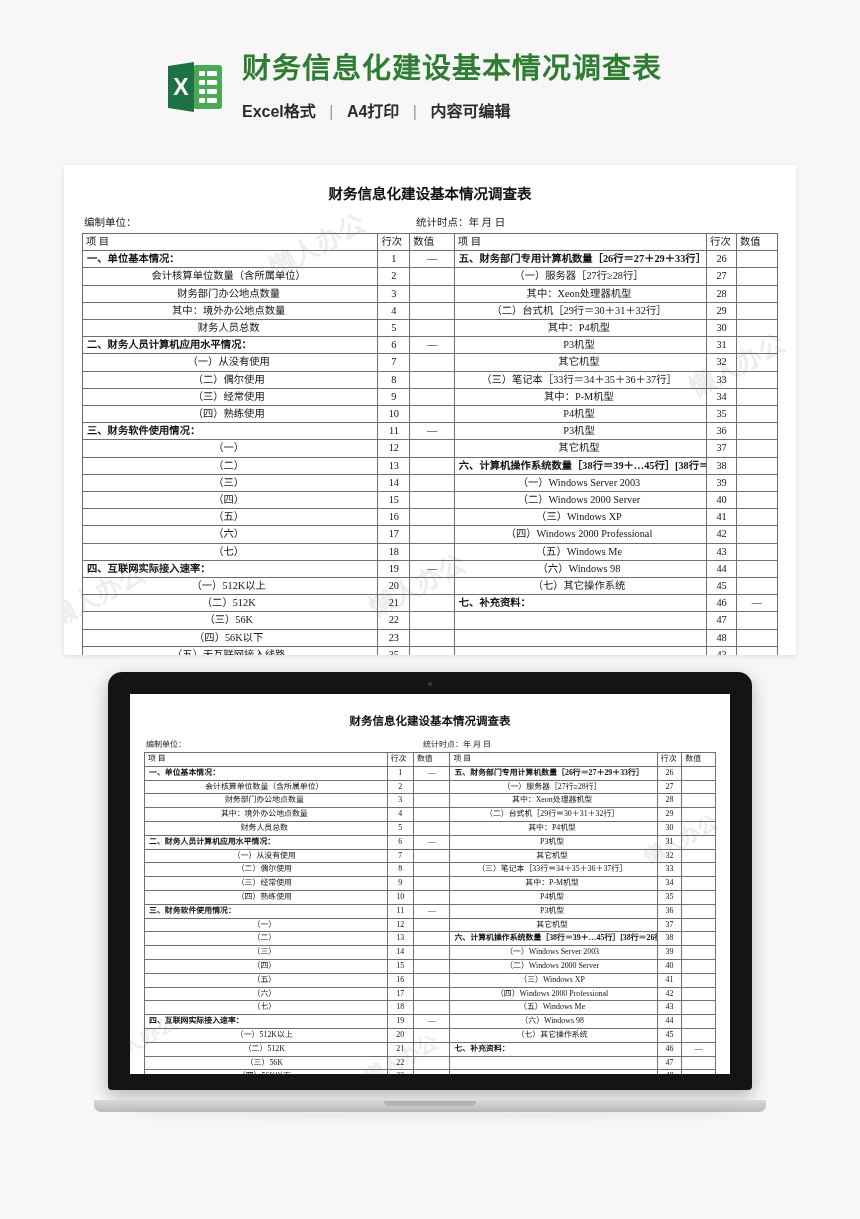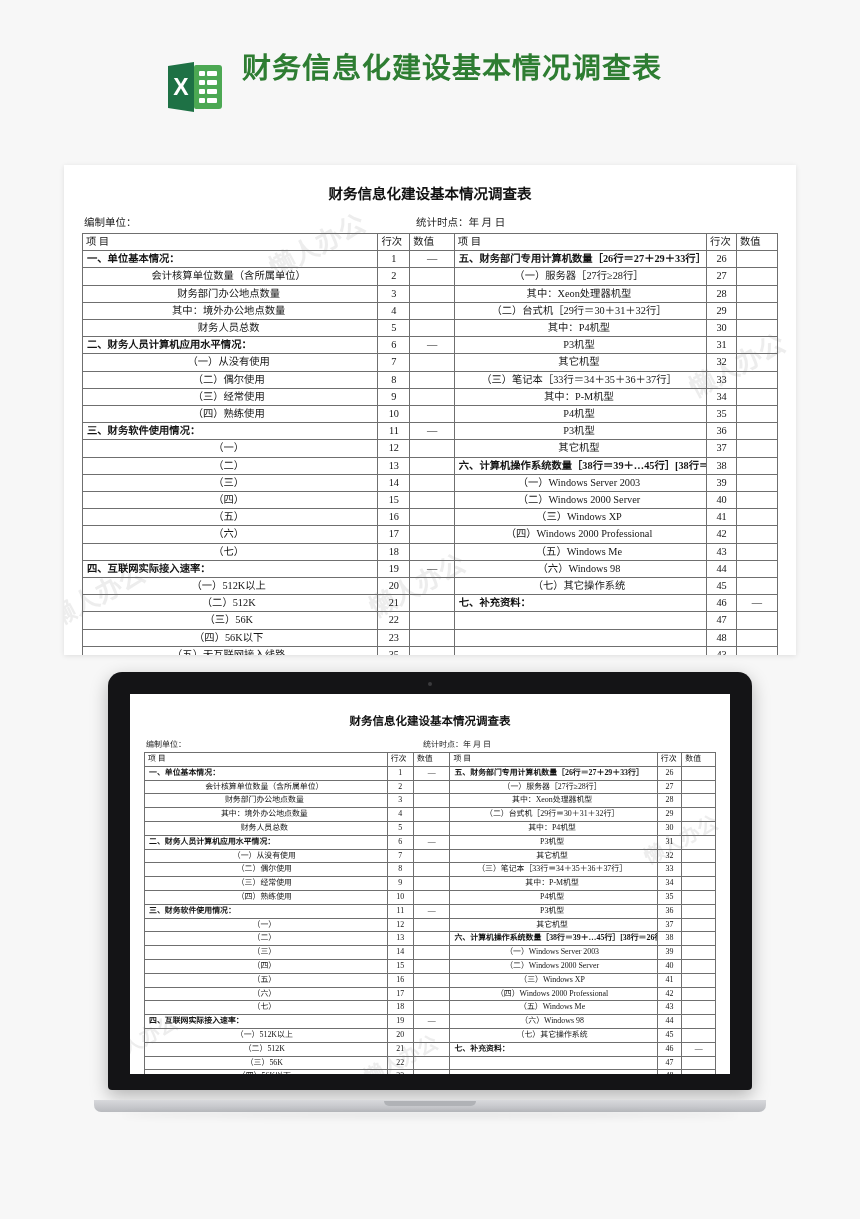--- a/index.html
+++ b/index.html
@@ -136,20 +136,27 @@
         <i style="left:0;top:9px;width:6px;"></i>
           <i style="left:8px;top:9px;width:10px;"></i>
         <i style="left:0;top:18px;width:6px;"></i>
           <i style="left:8px;top:18px;width:10px;"></i>
         <i style="left:0;top:27px;width:6px;"></i>
           <i style="left:8px;top:27px;width:10px;"></i>
       </div>
     </div>
     <div class="header-txt">
       <div class="h-title">财务信息化建设基本情况调查表</div>
+      <div class="h-sub">
+        <span>Excel格式</span>
+        <span class="sep">|</span>
+        <span>A4打印</span>
+        <span class="sep">|</span>
+        <span>内容可编辑</span>
+      </div>
     </div>
   </div>
 
   <div class="card">
     <div class="wm" style="left:-20px; top:410px;">懒人办公</div>
     <div class="wm" style="left:300px; top:400px;">懒人办公</div>
     <div class="wm" style="left:620px; top:180px;">懒人办公</div>
     <div class="wm" style="left:200px; top:60px;">懒人办公</div>
     <div class="sheet">
       <div class="sheet-title">财务信息化建设基本情况调查表</div>

